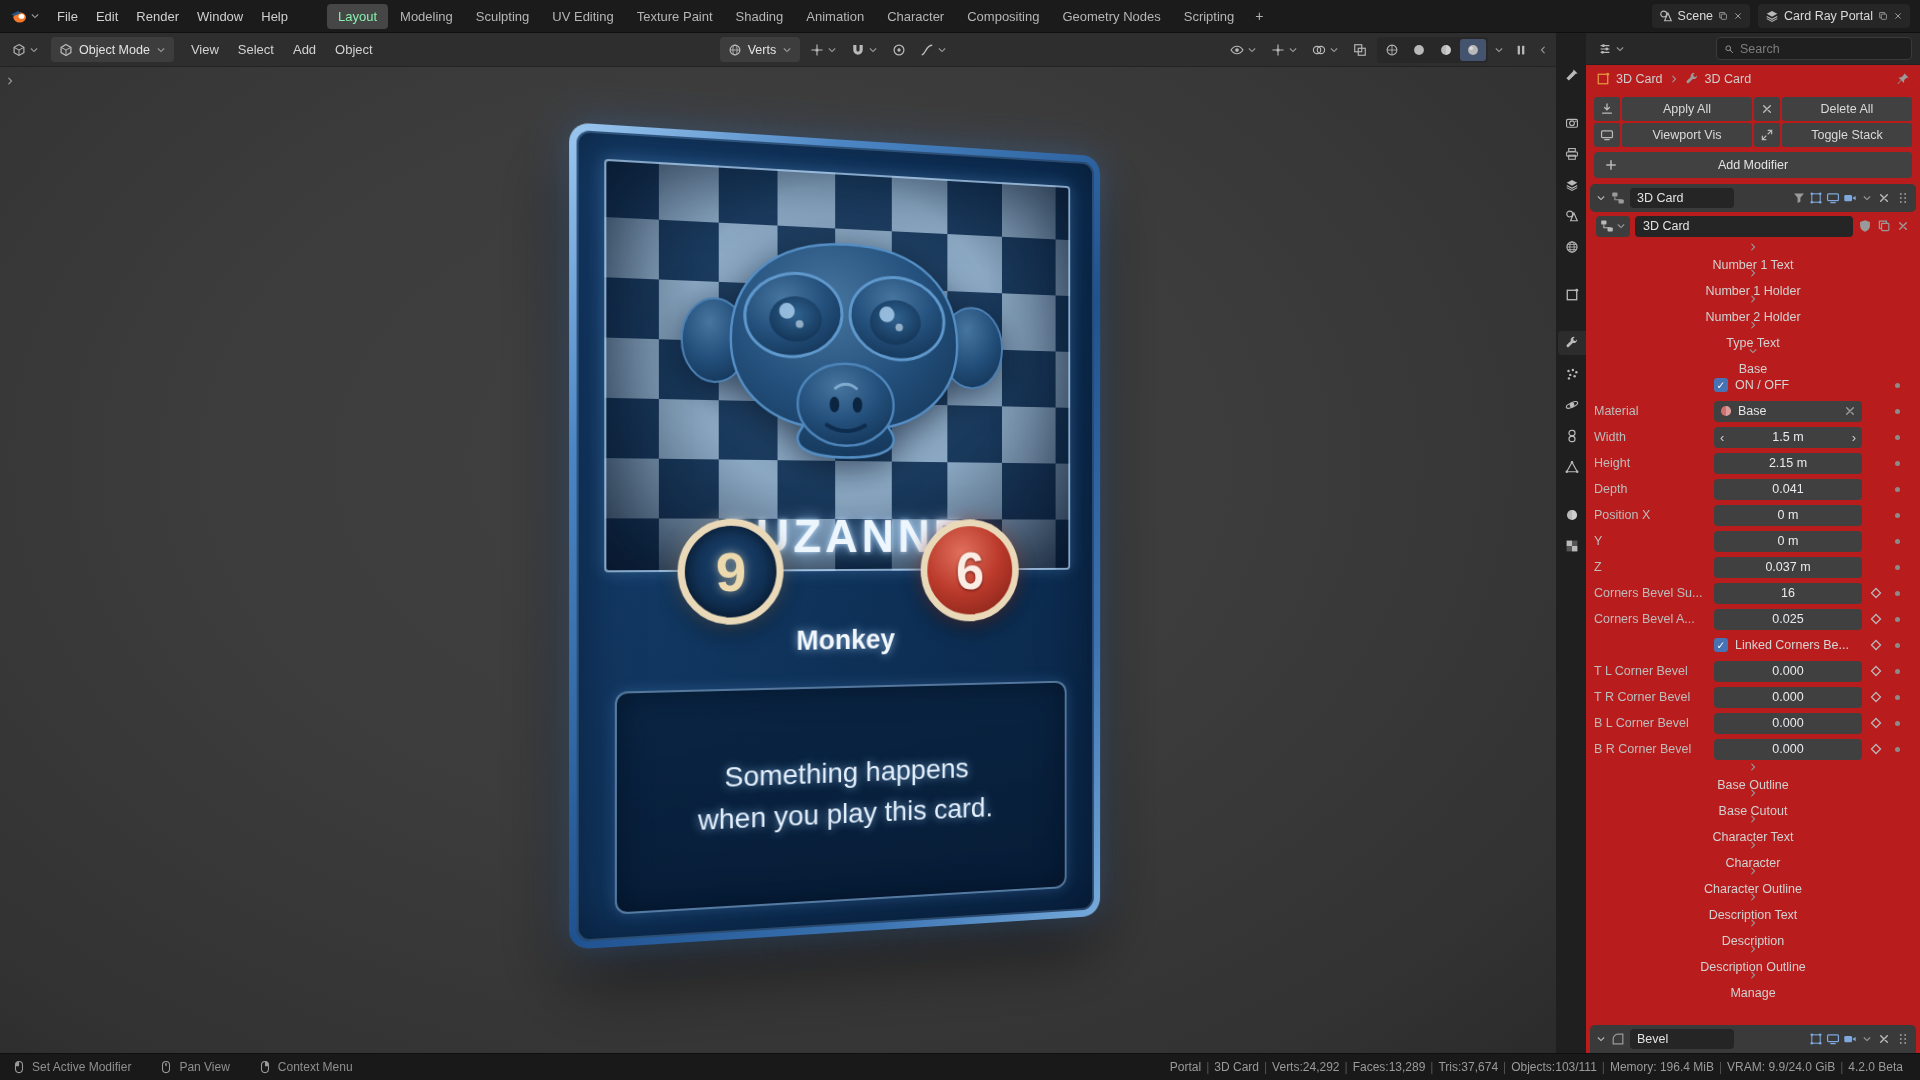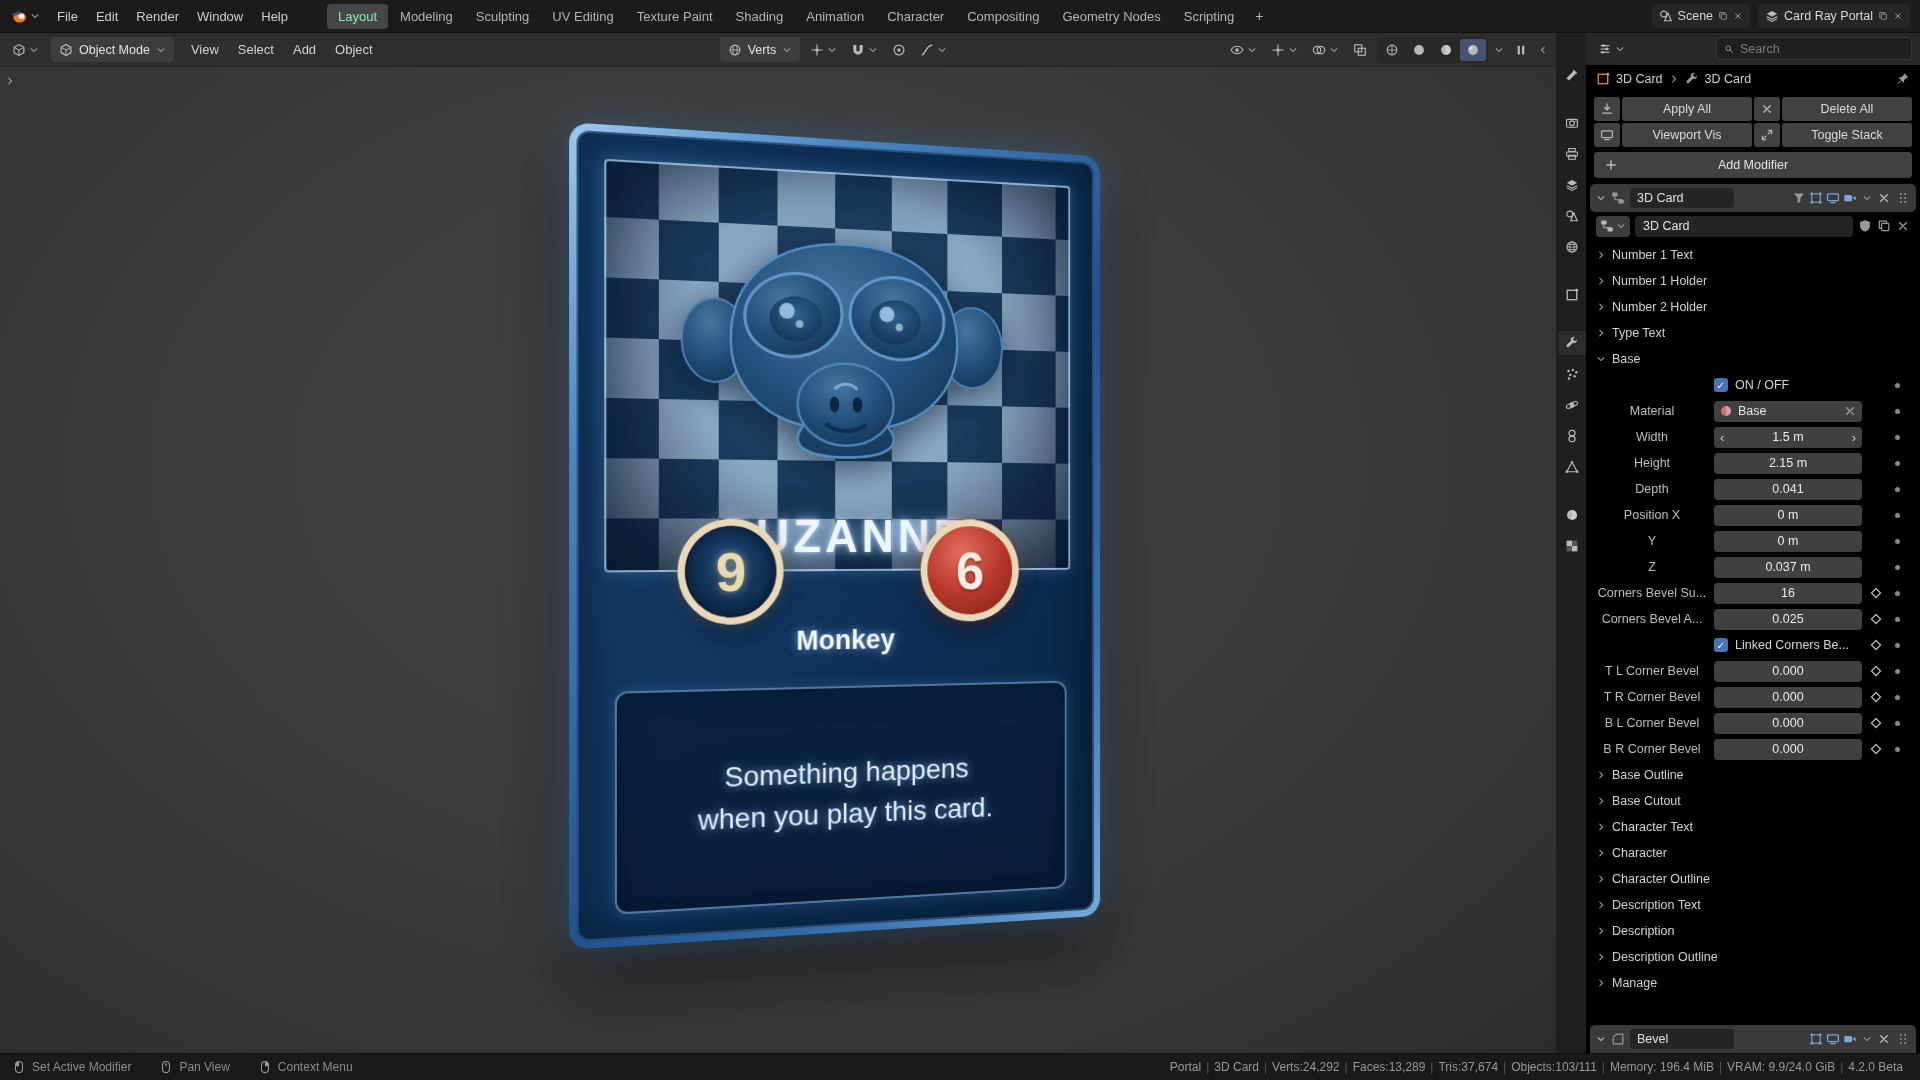--- a/index.html
+++ b/index.html
@@ -98,21 +98,21 @@
   display:flex;flex-direction:column;align-items:flex-end;padding-top:30px;gap:7px;}
 .ptab{width:28px;height:24px;display:flex;align-items:center;justify-content:center;
   color:#969696;border-radius:4px 0 0 4px;}
 .ptab.active{background:#2c2c2c;color:#86b3e8;}
 .tab-object{color:#e2923f;}
 .tab-object-data{color:#8fce8f;}
 .tab-material{color:#e07a7a;}
 .ptab-gap{height:10px;flex:0 0 auto;}
 
 
-.props{position:absolute;left:1586px;top:33px;width:334px;height:1020px;background:#000000;
+.props{position:absolute;left:1586px;top:33px;width:334px;height:1020px;background:#b91c1c;
   display:flex;flex-direction:column;overflow:hidden;}
 .pp-top{display:flex;align-items:center;height:32px;padding:0 8px;background:#282828;
   border-bottom:1px solid #222;}
 .pp-search{display:flex;align-items:center;gap:6px;background:#1f1f1f;border:1px solid #3a3a3a;
   border-radius:4px;height:23px;padding:0 7px;margin-left:auto;width:196px;}
 .pp-search-input{background:transparent;border:none;outline:none;color:#cfcfcf;width:140px;
   font-size:12.5px;font-family:inherit;}
 .pp-search-input::placeholder{color:#7d7d7d;}
 .pp-crumb{display:flex;align-items:center;gap:6px;height:28px;padding:0 10px;
   font-size:12.5px;color:#cfcfcf;}
@@ -130,25 +130,25 @@
 .mod-name{width:104px;height:20px;background:#252525;border:none;border-radius:4px;
   color:#e2e2e2;font-size:12.5px;padding:0 7px;outline:none;font-family:inherit;}
 .mh-icons{display:flex;align-items:center;gap:3px;margin-left:auto;}
 .ng-row{display:flex;align-items:center;gap:5px;height:28px;padding:0 10px;flex:0 0 auto;}
 .ng-sel{display:flex;align-items:center;gap:2px;background:#3d3d3d;border-radius:4px;
   height:21px;padding:0 4px;}
 .ng-field{flex:1;display:flex;align-items:center;height:21px;background:#252525;
   border-radius:4px;padding:0 8px;color:#e2e2e2;font-size:12.5px;}
 .pp-rows{flex:1;overflow:hidden;padding-top:2px;}
 .pp-section{display:flex;align-items:center;gap:6px;height:26px;padding:0 10px;
-  color:#d2d2d2;font-size:12.5px;}
+  color:#d2d2d2;font-size:12.5px;flex-direction:column;}
 .sec-chev{color:#9a9a9a;}
 .pp-row{display:grid;grid-template-columns:116px 148px 20px 14px;gap:4px;align-items:center;
   height:26px;padding:0 8px;}
-.pp-label{text-align:center;font-size:12.5px;color:#bdbdbd;white-space:nowrap;overflow:hidden;}
+.pp-label{text-align:left;font-size:12.5px;color:#bdbdbd;white-space:nowrap;overflow:hidden;}
 .pp-field-wrap{min-width:0;}
 .val-field{position:relative;height:21px;background:#404040;border-radius:4px;display:flex;
   align-items:center;justify-content:center;font-size:12.5px;color:#e8eaed;}
 .varr{position:absolute;top:0;bottom:0;display:flex;align-items:center;color:#cfcfcf;font-size:13px;}
 .varr.l{left:6px;}.varr.r{right:6px;}
 .mat-field{display:flex;align-items:center;height:21px;background:#404040;border-radius:4px;
   padding:0 5px;gap:5px;}
 .mat-name{flex:1;font-size:12.5px;color:#e6e6e6;}
 .as-check{display:flex;align-items:center;gap:7px;}
 .cb{width:14px;height:14px;border-radius:3px;background:#4772b3;color:#fff;font-size:10.5px;

